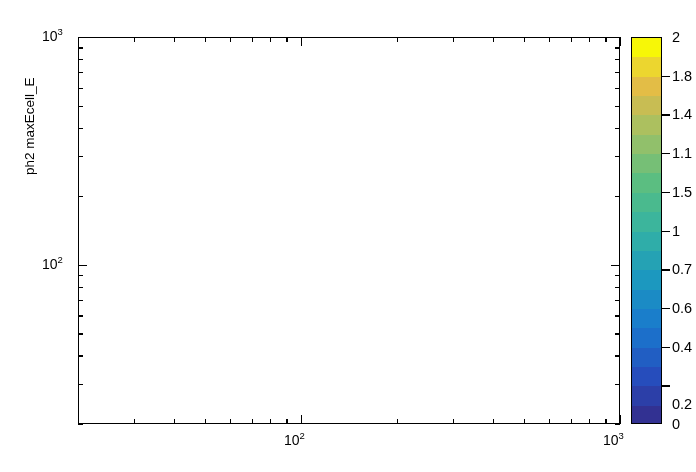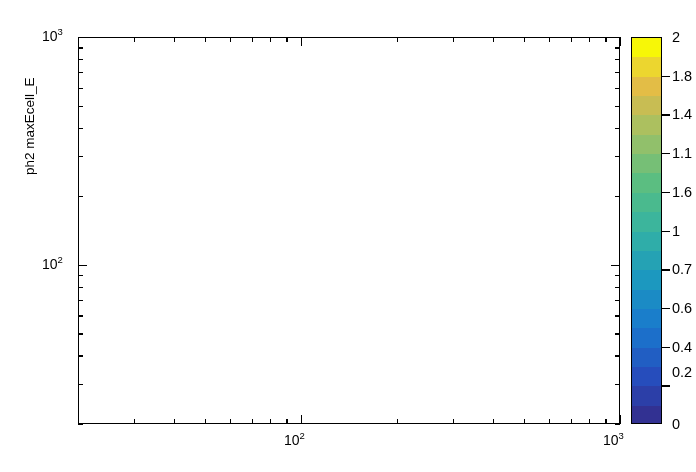--- a/index.html
+++ b/index.html
@@ -227,28 +227,28 @@
       <div class="cband" style="top: 367.65px; height: 19.95px; background: rgb(50, 49, 146);"></div>
     </div>
   <div id="cbticks">
       <div class="cblbl" style="top: 37px;">2</div>
       <div class="cblbl" style="top: 75.7px;">1.8</div>
       <div class="cbtick" style="top: 75.7px;"></div>
       <div class="cblbl" style="top: 114.4px;">1.4</div>
       <div class="cbtick" style="top: 114.4px;"></div>
       <div class="cblbl" style="top: 153.1px;">1.1</div>
       <div class="cbtick" style="top: 153.1px;"></div>
-      <div class="cblbl" style="top: 191.8px;">1.6</div>
+      <div class="cblbl" style="top: 191.8px;">1.5</div>
       <div class="cbtick" style="top: 191.8px;"></div>
       <div class="cblbl" style="top: 230.5px;">1</div>
       <div class="cbtick" style="top: 230.5px;"></div>
       <div class="cblbl" style="top: 269.2px;">0.7</div>
       <div class="cbtick" style="top: 269.2px;"></div>
       <div class="cblbl" style="top: 307.9px;">0.6</div>
       <div class="cbtick" style="top: 307.9px;"></div>
       <div class="cblbl" style="top: 346.6px;">0.4</div>
       <div class="cbtick" style="top: 346.6px;"></div>
-      <div class="cblbl" style="top: 372px; text-align: center;">0.2</div>
+      <div class="cblbl" style="top: 404px; text-align: center;">0.2</div>
       <div class="cbtick" style="top: 385.3px;"></div>
       <div class="cblbl" style="top: 424px;">0</div>
     </div>
 
 </div>
 
 </body></html>

